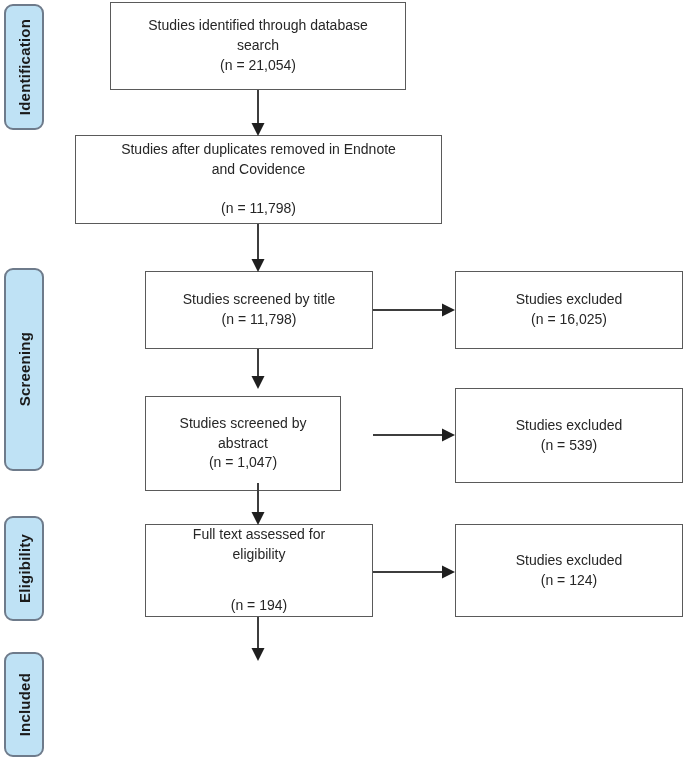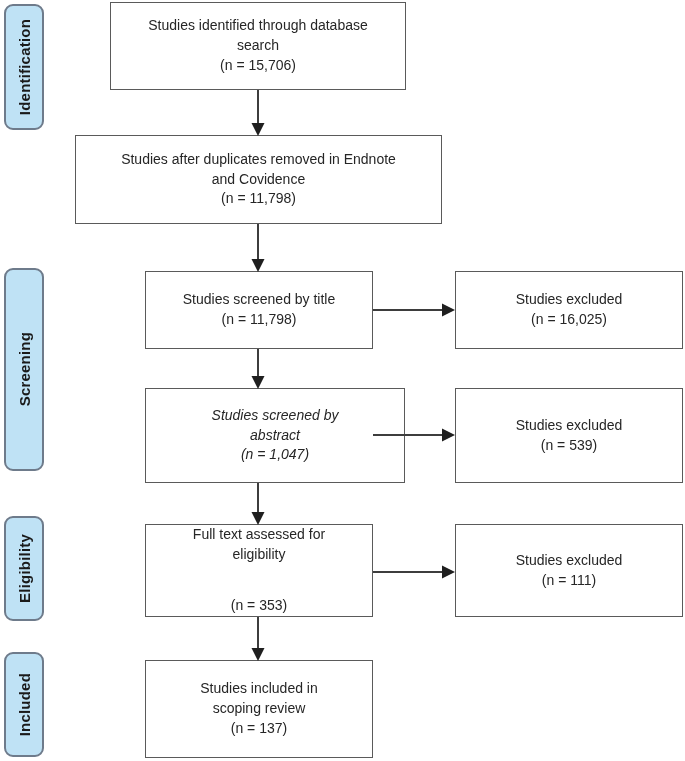--- a/index.html
+++ b/index.html
@@ -92,66 +92,61 @@
     <span class="stage-label">Eligibility</span>
   </div>
 
   <div class="stage-pill" style="left:4px; top:652px; width:40px; height:105px;">
     <span class="stage-label">Included</span>
   </div>
 
   <div class="flow-box" style="left:110px; top:2px; width:296px; height:88px;">
     <span class="line">Studies identified through database
 search</span>
-    <span class="line">(n = 15,706)</span>
+    <span class="line">(n = 21,054)</span>
   </div>
 
-  <div class="flow-box" style="left:75px; top:135px; width:367px; height:89px;">
+  <div class="flow-box" style="left:75px; top:135px; width:367px; height:89px;justify-content:space-between;">
     <span class="line">Studies after duplicates removed in Endnote
 and Covidence</span>
     <span class="line">(n = 11,798)</span>
   </div>
 
   <div class="flow-box" style="left:145px; top:271px; width:228px; height:78px;">
     <span class="line">Studies screened by title</span>
     <span class="line">(n = 11,798)</span>
   </div>
 
   <div class="flow-box" style="left:455px; top:271px; width:228px; height:78px;">
     <span class="line">Studies excluded</span>
     <span class="line">(n = 16,025)</span>
   </div>
 
-  <div class="flow-box" style="left:145px; top:388px; width:260px; height:95px;font-style:italic;">
+  <div class="flow-box" style="left:145px; top:396px; width:196px; height:95px;">
     <span class="line">Studies screened by
 abstract</span>
     <span class="line">(n = 1,047)</span>
   </div>
 
   <div class="flow-box" style="left:455px; top:388px; width:228px; height:95px;">
     <span class="line">Studies excluded</span>
     <span class="line">(n = 539)</span>
   </div>
 
   <div class="flow-box" style="left:145px; top:524px; width:228px; height:93px;gap:32px;">
     <span class="line">Full text assessed for
 eligibility</span>
-    <span class="line">(n = 353)</span>
+    <span class="line">(n = 194)</span>
   </div>
 
   <div class="flow-box" style="left:455px; top:524px; width:228px; height:93px;">
     <span class="line">Studies excluded</span>
-    <span class="line">(n = 111)</span>
+    <span class="line">(n = 124)</span>
   </div>
 
-  <div class="flow-box" style="left:145px; top:660px; width:228px; height:98px;">
-    <span class="line">Studies included in
-scoping review</span>
-    <span class="line">(n = 137)</span>
-  </div>
 
   <svg class="conn" style="left:0; top:0; width:685px; height:761px; position:absolute; pointer-events:none;">
 
     <g>
       <line x1="258" y1="90" x2="258" y2="128"></line>
       <polygon points="258,136 251.5,123 264.5,123"></polygon>
     </g>
 
     <g>
       <line x1="258" y1="224" x2="258" y2="264"></line>

